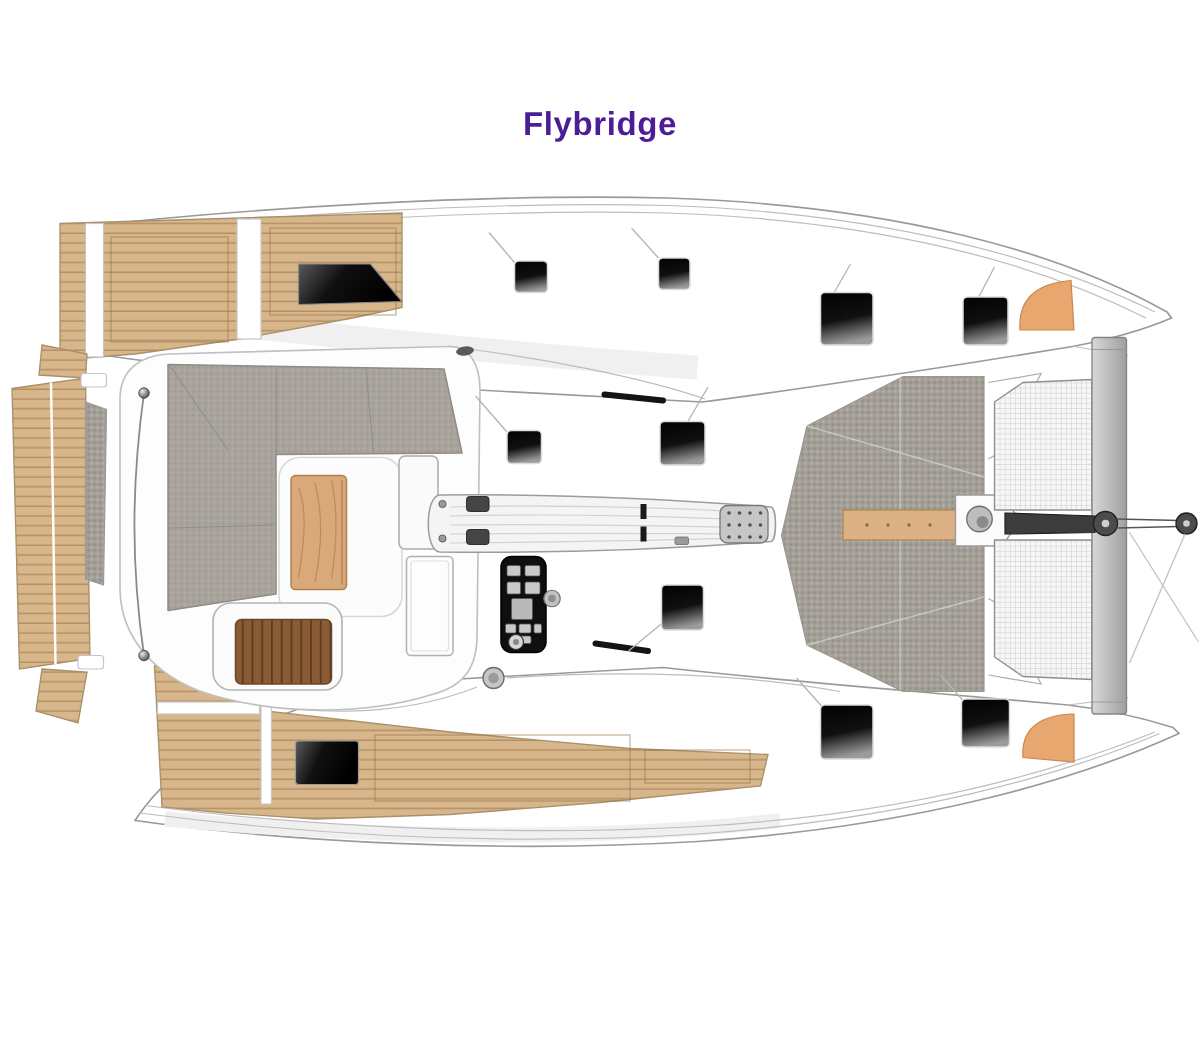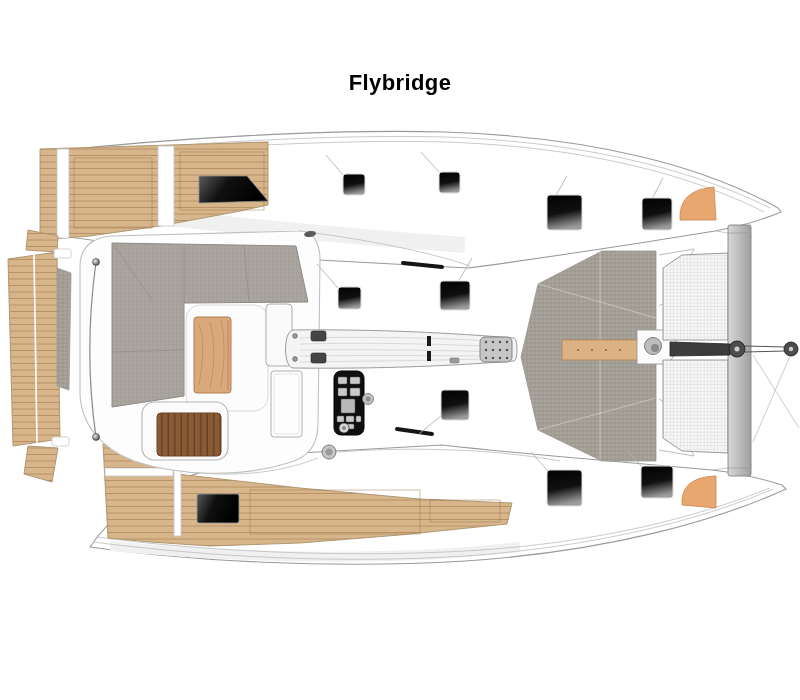--- a/index.html
+++ b/index.html
@@ -3,21 +3,21 @@
 <meta charset="utf-8">
 <style>
   html,body{margin:0;padding:0;background:#ffffff;}
   body{width:800px;height:700px;position:relative;font-family:"Liberation Sans",sans-serif;overflow:hidden;}
   :root{
     --teak:#d8b68c; --teak_line:#b08c5e; --cushion:#a8a49d; --deck_gray:#a39f97;
     --hatch_black:#0d0d0d; --wood_table:#d9a97c; --wood_slats:#8a5c36;
     --accent_orange:#e8a76f; --outline:#9a9a9a; --beam:#bdbdbd; --bar_dark:#3c3c3c;
   }
   .title{position:absolute;top:70px;left:0;right:0;text-align:center;
-         font-weight:bold;font-size:22px;letter-spacing:.4px;color:#000000;}
+         font-weight:bold;font-size:22px;letter-spacing:.4px;color:#4c1d95;}
   svg{position:absolute;left:0;top:0;}
   .hull{fill:#ffffff;stroke:var(--outline);stroke-width:1.1;}
   .thin{fill:none;stroke:#bdbdbd;stroke-width:.8;}
   .fader{fill:none;stroke:#f0f0f0;}
   .hatch{fill:url(#hg);stroke:#dcdcdc;stroke-width:1;}
   .seam{stroke:#b4b4b4;stroke-width:.9;}
   .teakfill{fill:url(#teakpat);stroke:#a8916a;stroke-width:.9;}
   .panelline{stroke:rgba(150,110,70,.55);stroke-width:.8;fill:none;}
   .whitegap{fill:#ffffff;stroke:#c6c6c6;stroke-width:.8;}
 </style>

